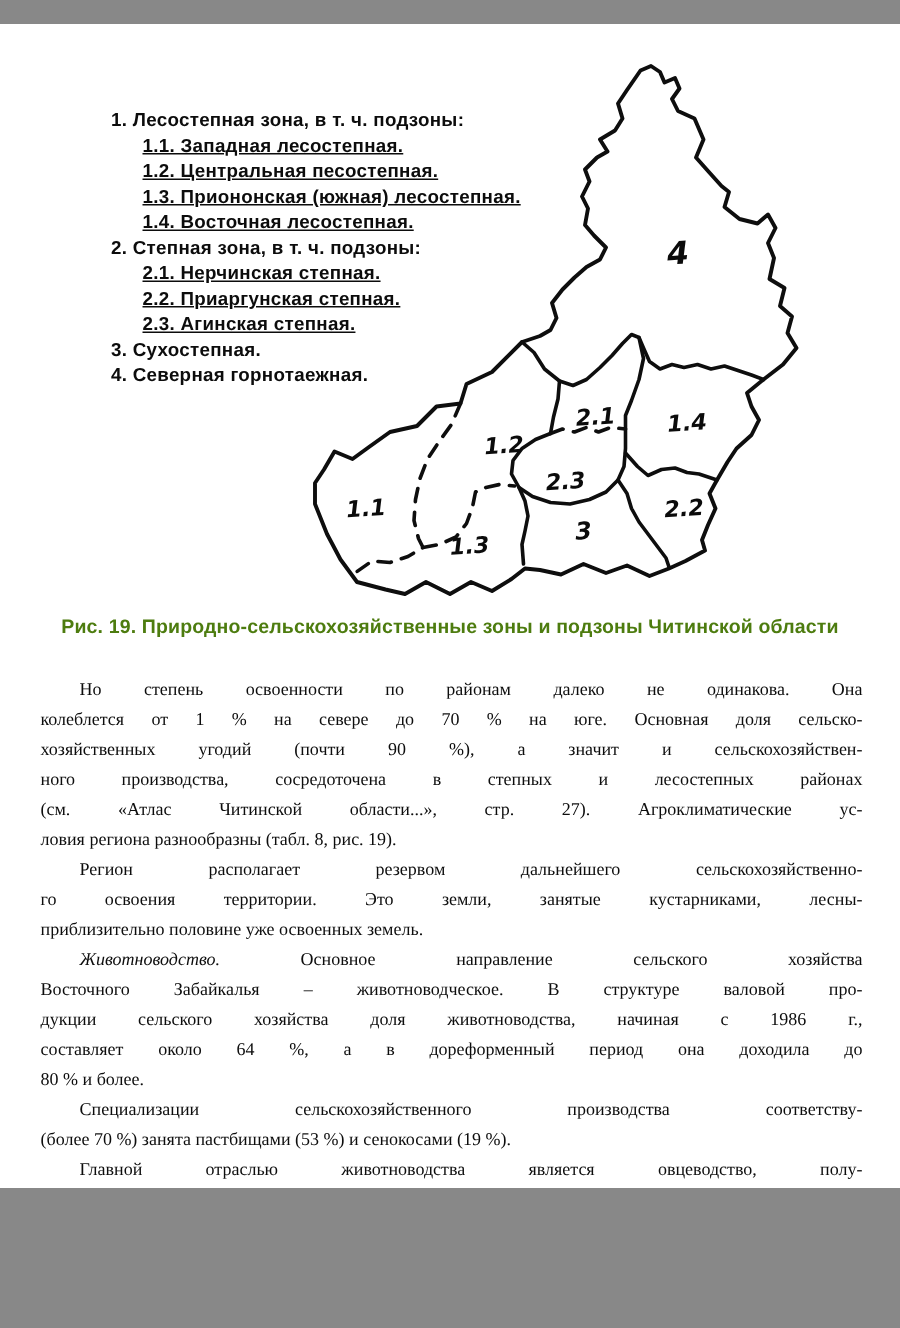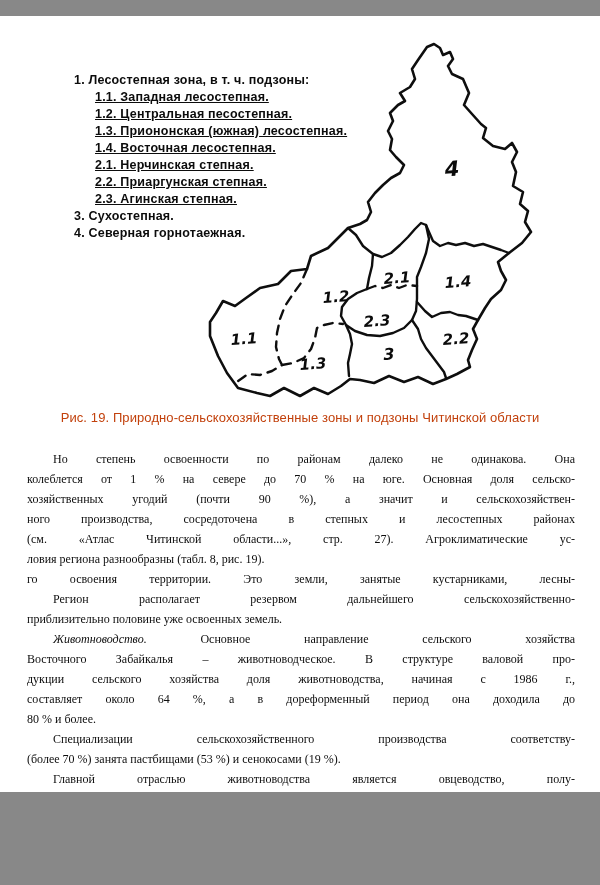--- a/index.html
+++ b/index.html
@@ -36,24 +36,24 @@
     font-style:italic;
     font-weight:bold;
     color:#0b0b0b;
     white-space:nowrap;
   }
   
   .caption{
     position:absolute;left:20px;top:394px;width:560px;
     text-align:center;
     font-family:"Liberation Sans", sans-serif;
-    font-weight:normal;
+    font-weight:bold;
     font-size:13px;
     letter-spacing:.1px;
-    color:#c2410c;
+    color:#4d7c0f;
     white-space:nowrap;
   }
   
   .body-text{
     position:absolute;left:27px;top:433px;width:548px;
     font-size:12px;
     color:#0d0d0d;
   }
   .bline{
     height:20px;line-height:20px;
@@ -76,20 +76,21 @@
 <body>
 
 <div class="page">
 
   <div class="legend">
     <div class="legend-line lvl0">1. Лесостепная зона, в т. ч. подзоны:</div>
     <div class="legend-line lvl1">1.1. Западная лесостепная.</div>
     <div class="legend-line lvl1">1.2. Центральная песостепная.</div>
     <div class="legend-line lvl1">1.3. Приононская (южная) лесостепная.</div>
     <div class="legend-line lvl1">1.4. Восточная лесостепная.</div>
+    <div class="legend-line lvl0">2. Степная зона, в т. ч. подзоны:</div>
     <div class="legend-line lvl1">2.1. Нерчинская степная.</div>
     <div class="legend-line lvl1">2.2. Приаргунская степная.</div>
     <div class="legend-line lvl1">2.3. Агинская степная.</div>
     <div class="legend-line lvl0">3. Сухостепная.</div>
     <div class="legend-line lvl0">4. Северная горнотаежная.</div>
   </div>
 
   <div class="map">
     <svg width="430" height="375" viewBox="0 0 430 375">
       <g fill="none" stroke="#0e0e0e" stroke-width="2.4" stroke-linejoin="round" stroke-linecap="round">
@@ -142,22 +143,22 @@
   <div class="caption">Рис. 19. Природно-сельскохозяйственные зоны и подзоны Читинской области</div>
 
   <div class="body-text">
     <div class="bline indent">Но степень освоенности по районам далеко не одинакова. Она</div>
     <div class="bline">колеблется от 1 % на севере до 70 % на юге. Основная доля сельско-</div>
     <div class="bline">хозяйственных угодий (почти 90 %), а значит и сельскохозяйствен-</div>
     <div class="bline">ного производства, сосредоточена в степных и лесостепных районах</div>
     <div class="bline">(см. «Атлас Читинской области...», стр. 27). Агроклиматические ус-</div>
     <div class="bline llast">ловия региона разнообразны (табл. 8, рис. 19).</div>
 
+    <div class="bline indent">Регион располагает резервом дальнейшего сельскохозяйственно-</div>
     <div class="bline">го освоения территории. Это земли, занятые кустарниками, лесны-</div>
-    <div class="bline indent">Регион располагает резервом дальнейшего сельскохозяйственно-</div>
     <div class="bline llast">приблизительно половине уже освоенных земель.</div>
 
     <div class="bline indent"><i>Животноводство.</i><span> Основное направление сельского хозяйства</span></div>
     <div class="bline">Восточного Забайкалья – животноводческое. В структуре валовой про-</div>
     <div class="bline">дукции сельского хозяйства доля животноводства, начиная с 1986 г.,</div>
     <div class="bline">составляет около 64 %, а в дореформенный период она доходила до</div>
     <div class="bline llast">80 % и более.</div>
 
     <div class="bline indent">Специализации сельскохозяйственного производства соответству-</div>
     <div class="bline llast">(более 70 %) занята пастбищами (53 %) и сенокосами (19 %).</div>

